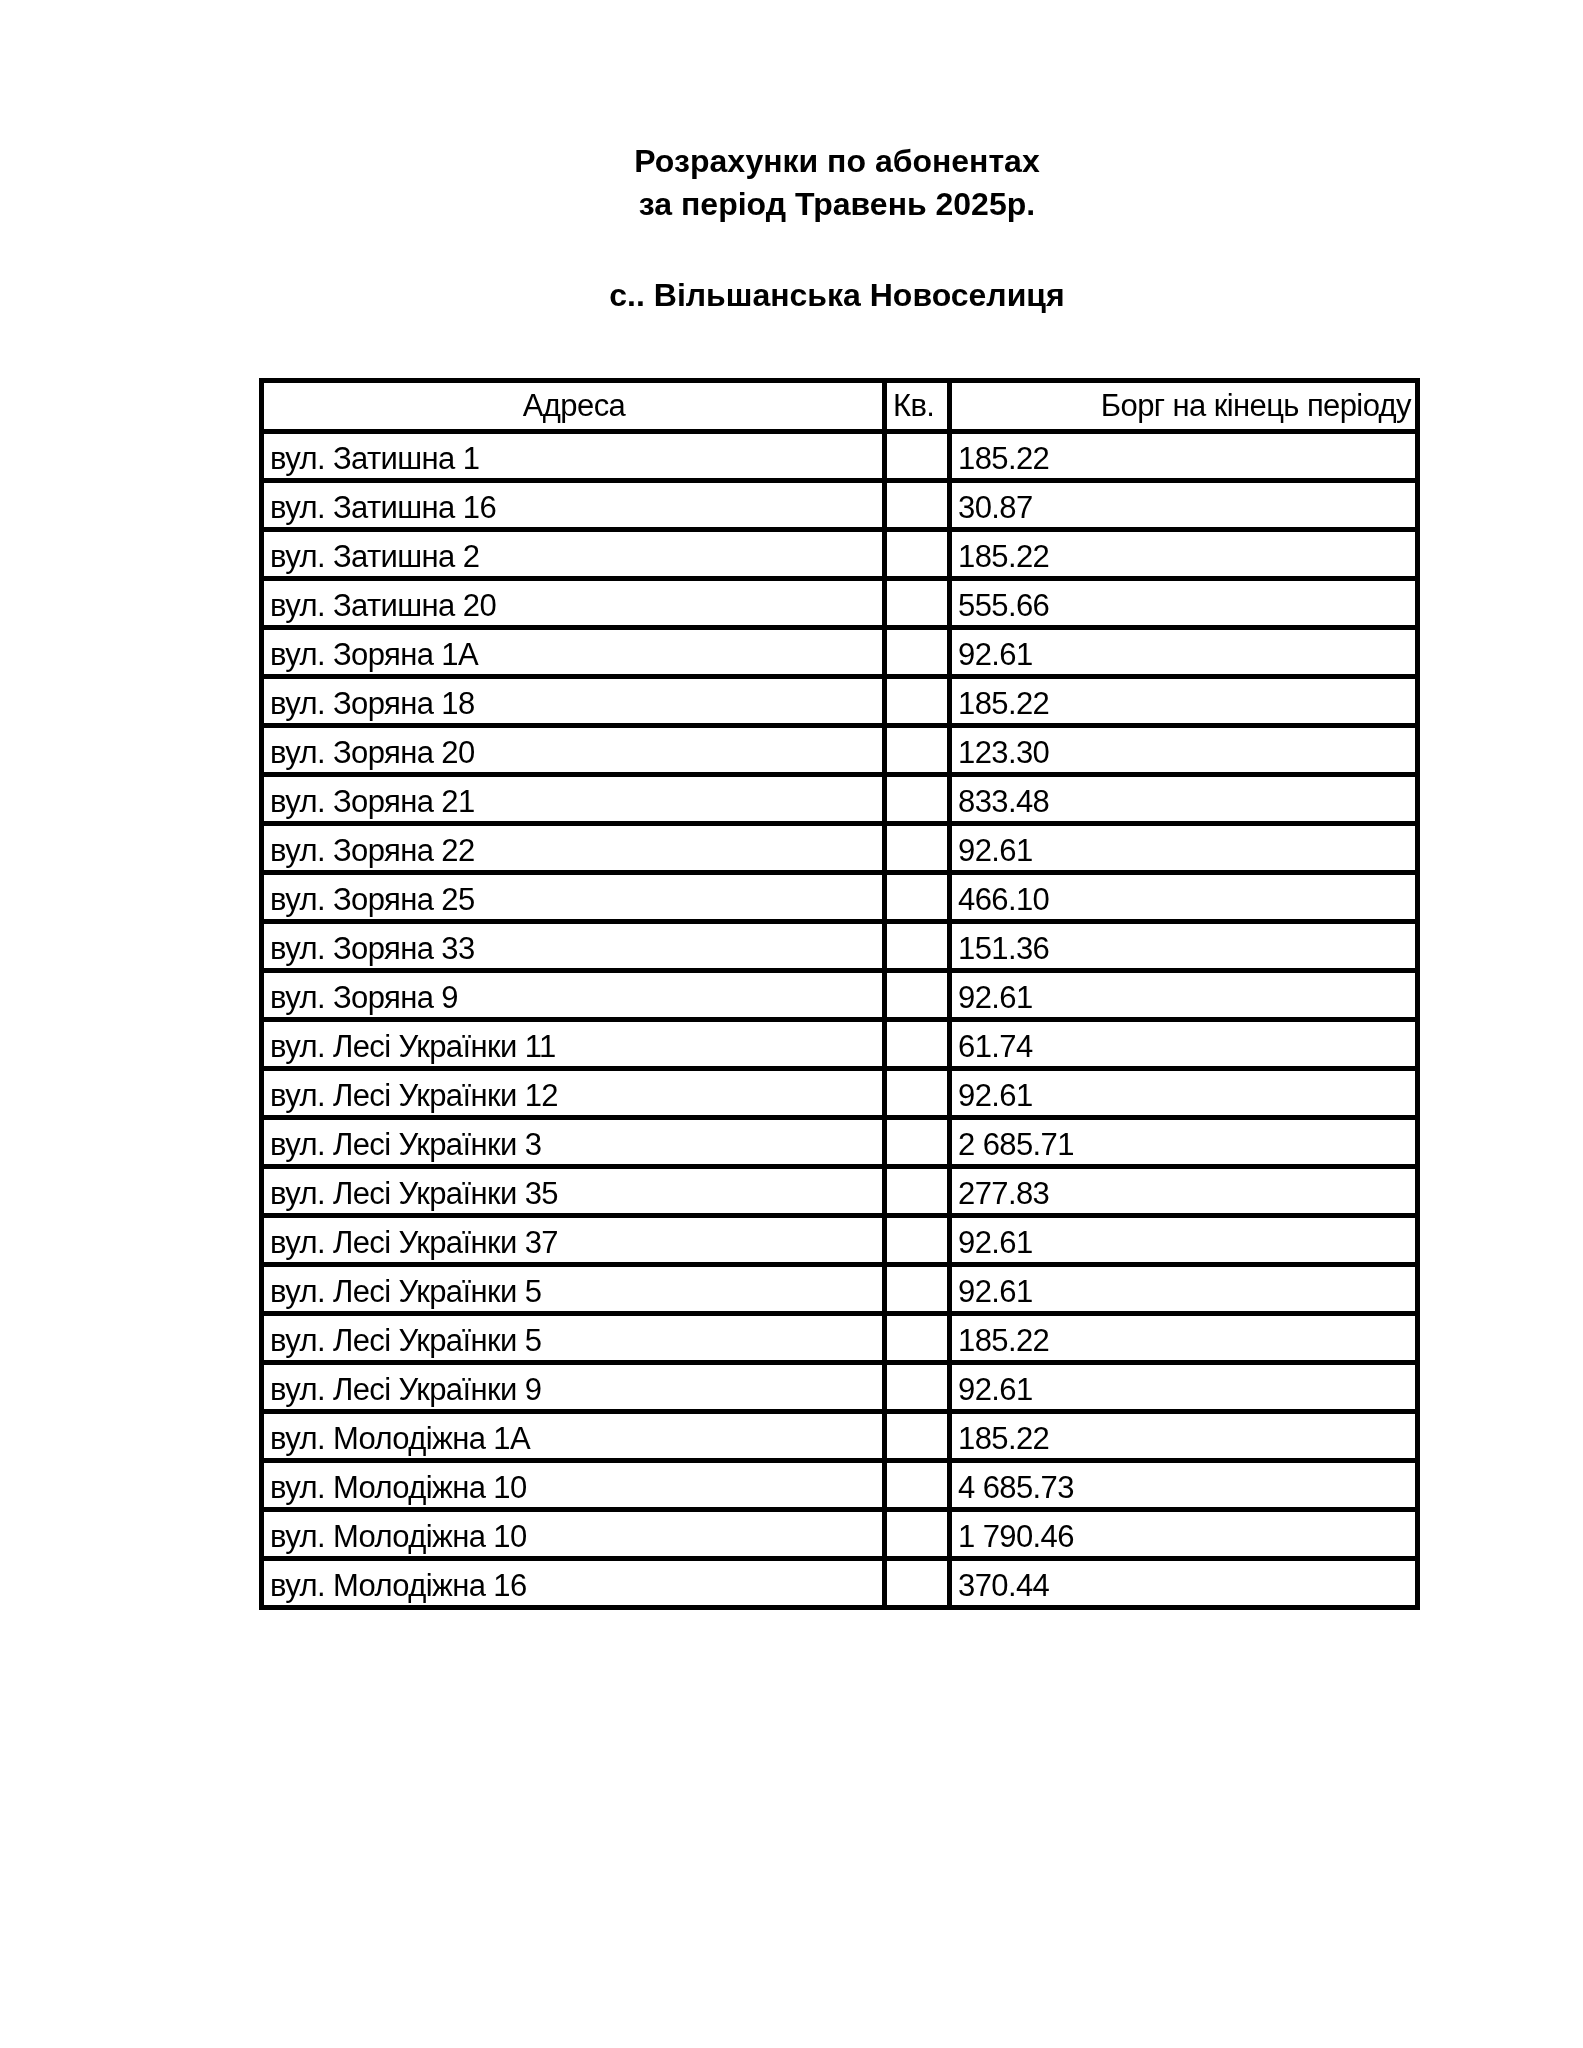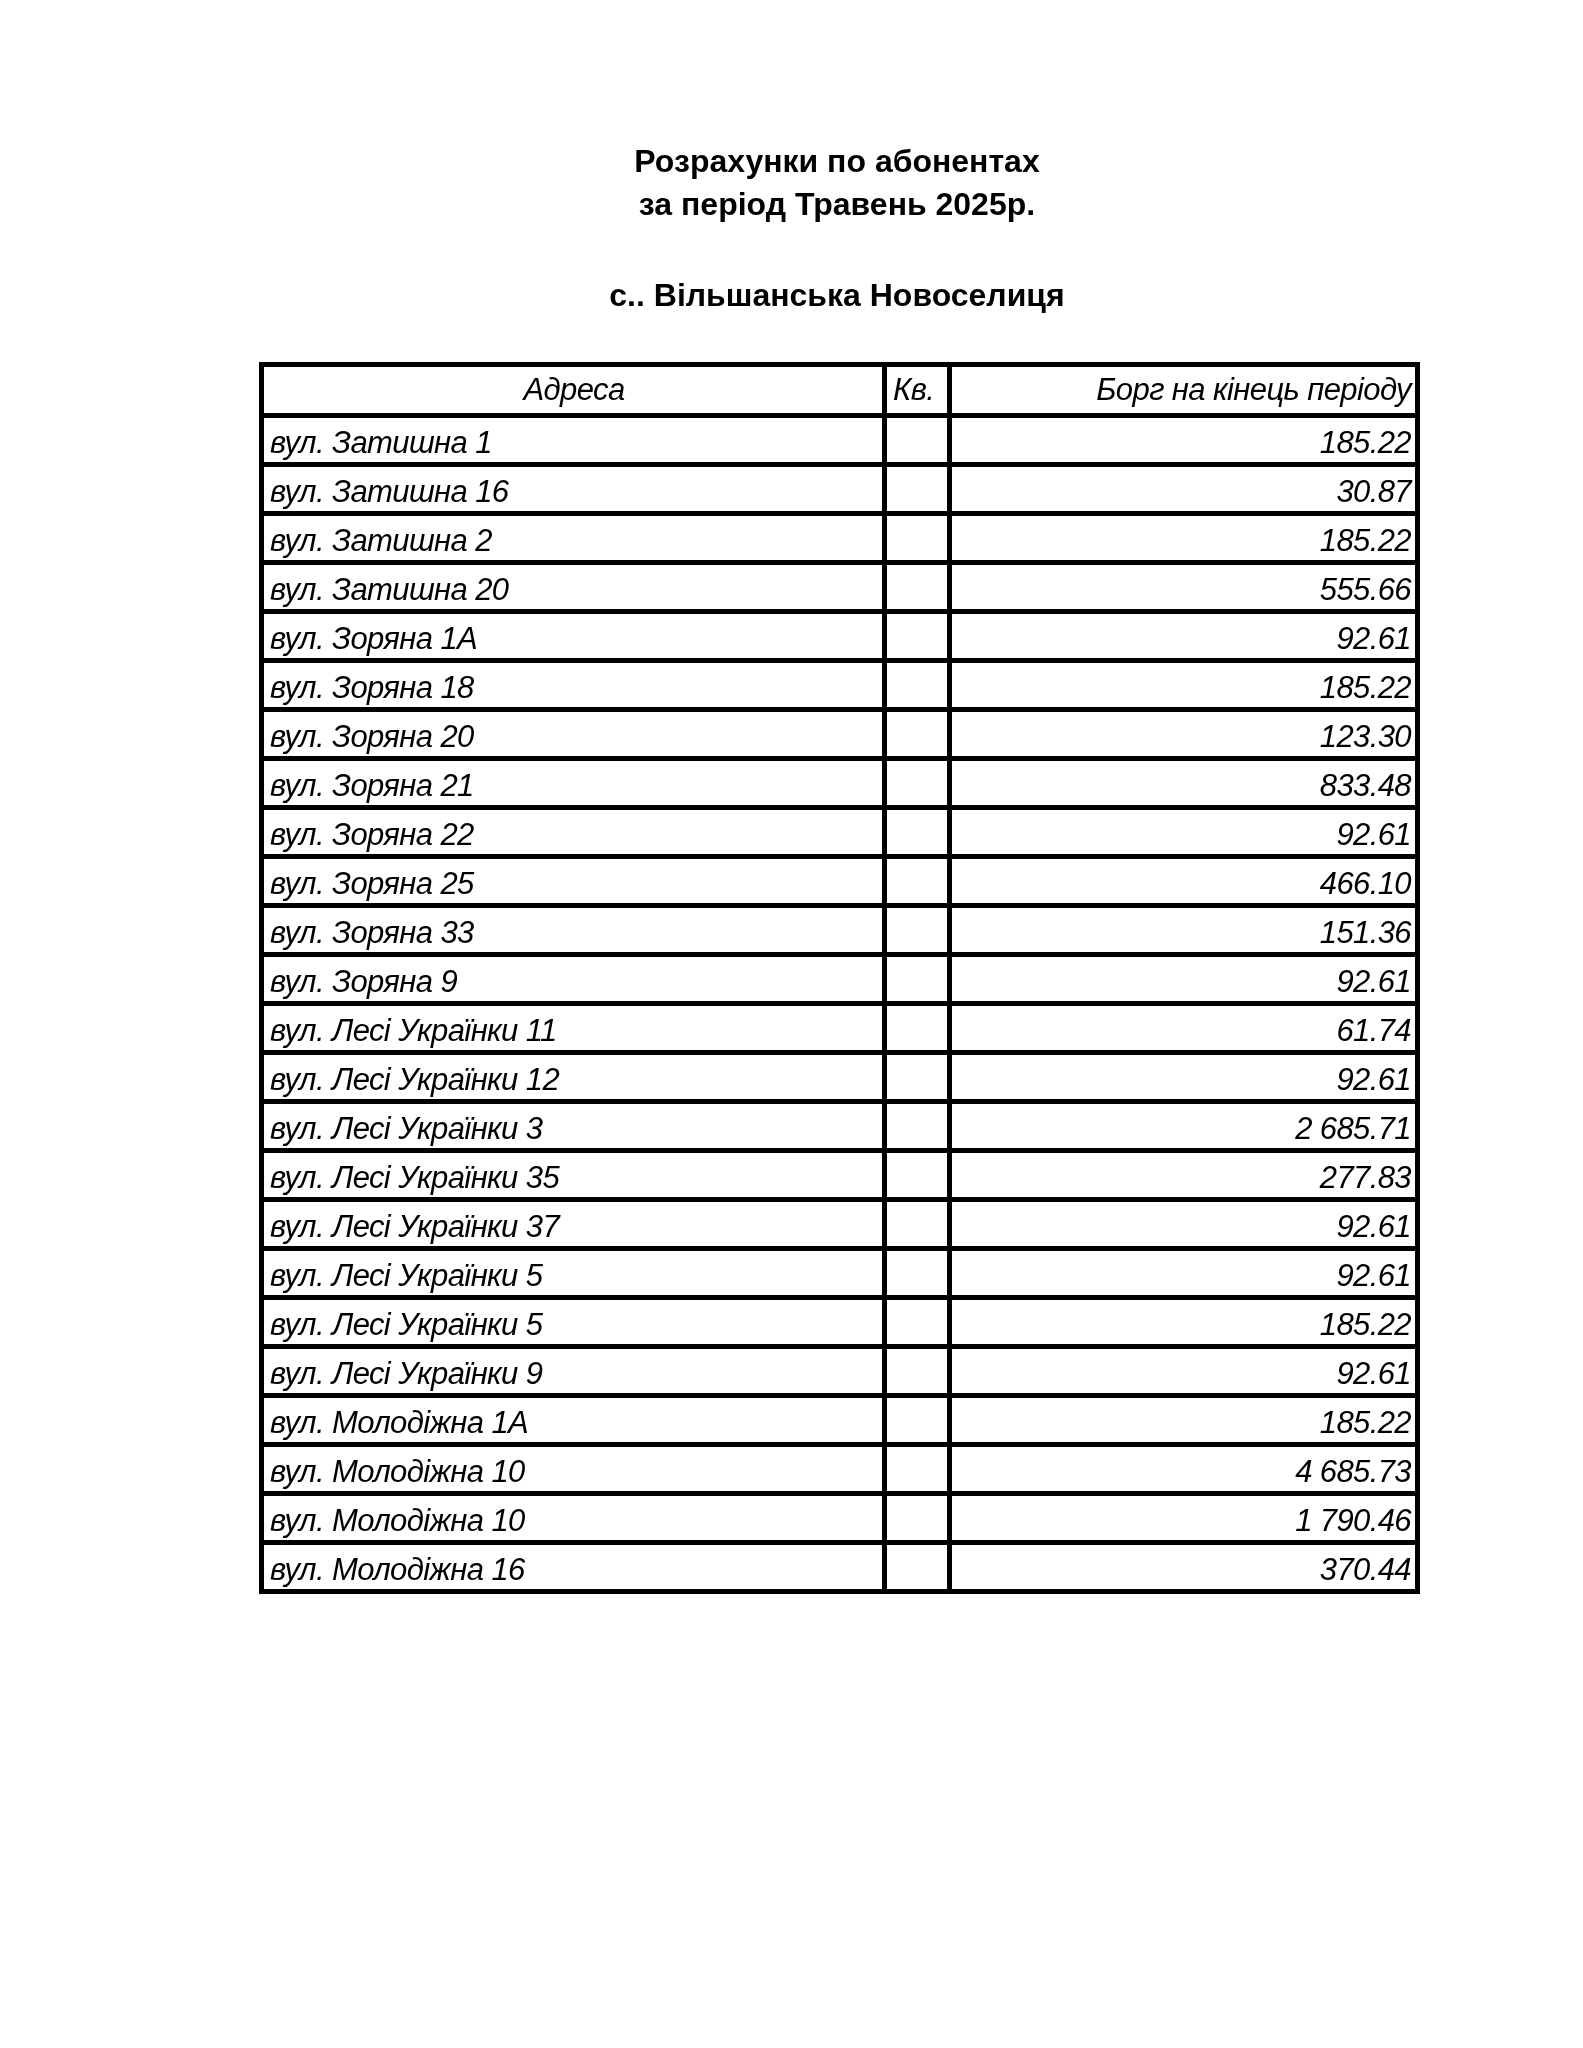--- a/index.html
+++ b/index.html
@@ -34,26 +34,25 @@
       width: 1674px;
       top: 274px;
       text-align: center;
       font-weight: bold;
       font-size: 32px;
       line-height: 43px;
     }
     table.report {
       position: absolute;
       left: 259px;
-      top: 362px;
+      top: 378px;
       width: 1156px;
       border-collapse: collapse;
       table-layout: fixed;
       border: 1px solid #0369a1;
-      font-style: italic;
     }
     table.report col.c-addr { width: 623px; }
     table.report col.c-kv { width: 65px; }
     table.report col.c-debt { width: 468px; }
     table.report th, table.report td {
       border: 5px solid #000;
       height: 44px;
       padding: 0 4px 0 6px;
       font-size: 31px;
       font-weight: normal;
@@ -65,21 +64,21 @@
     }
     table.report th {
       height: 46px;
       vertical-align: middle;
     }
     th.h-addr { text-align: center; }
     th.h-kv { text-align: left; padding-left: 6px; margin-top: 7px; }
     th.h-debt { text-align: right; padding-right: 2px; }
     td.addr { text-align: left; }
     td.kv { text-align: center; }
-    td.debt { text-align: right; padding-right: 2px; }
+    td.debt { text-align: left; padding-right: 2px; }
   </style>
 </head>
 <body>
 
 <div class="title-block">
   <span class="title-line">Розрахунки по абонентах</span>
   <span class="title-line">за період Травень 2025р.</span>
 </div>
 <div class="subtitle">с.. Вільшанська Новоселиця</div>
 

